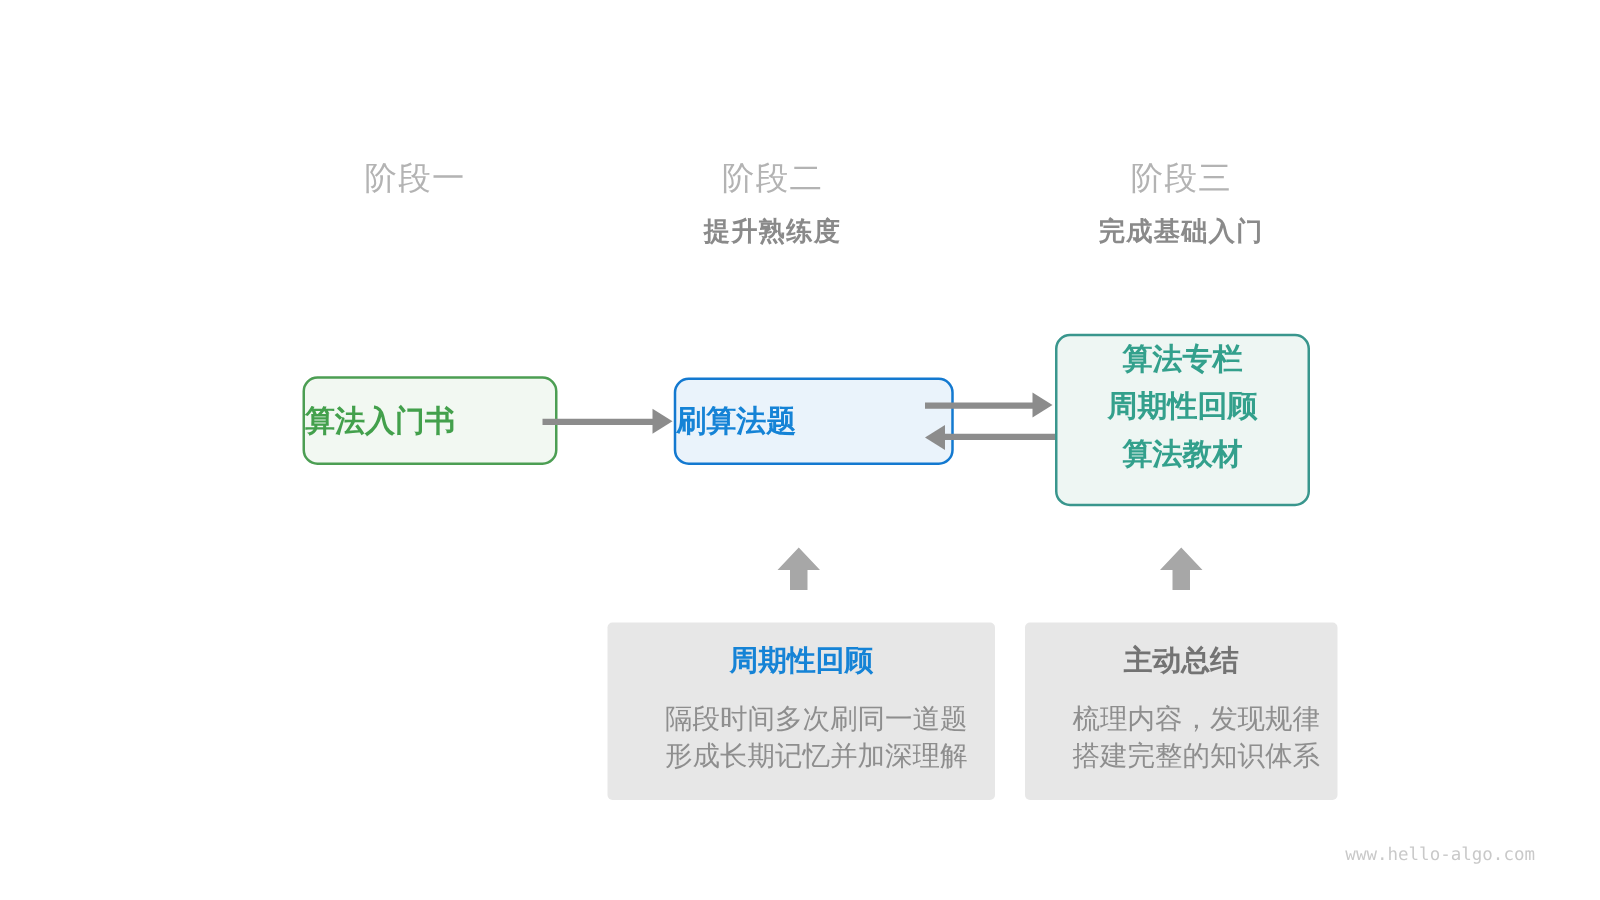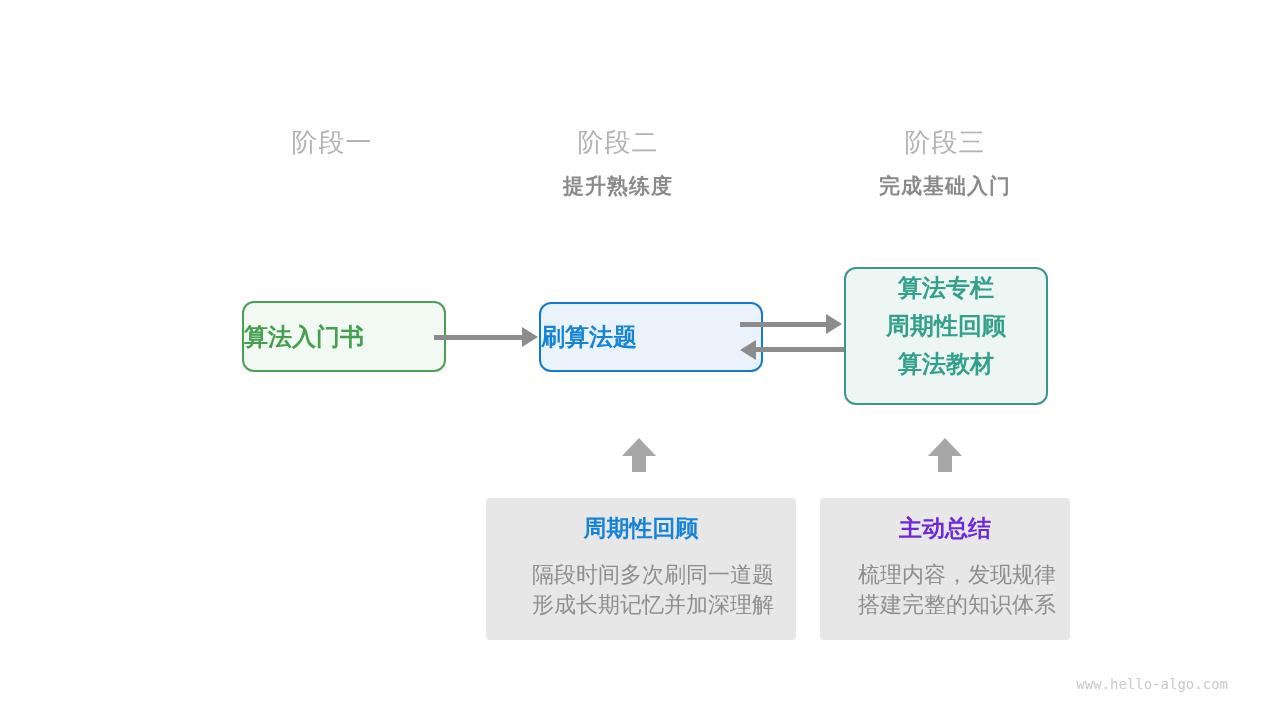--- a/index.html
+++ b/index.html
@@ -117,21 +117,21 @@
     padding-top: 18px;
   }
   .callout-1 { left: 486px; width: 310px; }
   .callout-2 { left: 820px; width: 250px; }
   .callout-title {
     font-size: 23px;
     line-height: 24px;
     font-weight: bold;
   }
   .callout-title.blue { color: #1583d6; }
-  .callout-title.teal { color: #6d28d9; }
+  .callout-title.teal { color: #737373; }
   .callout-body {
     margin-top: 20px;
     font-size: 22px;
     line-height: 30px;
     color: #8e8e8e;
     padding-left: 24px;
   }
 
   
   .watermark {

